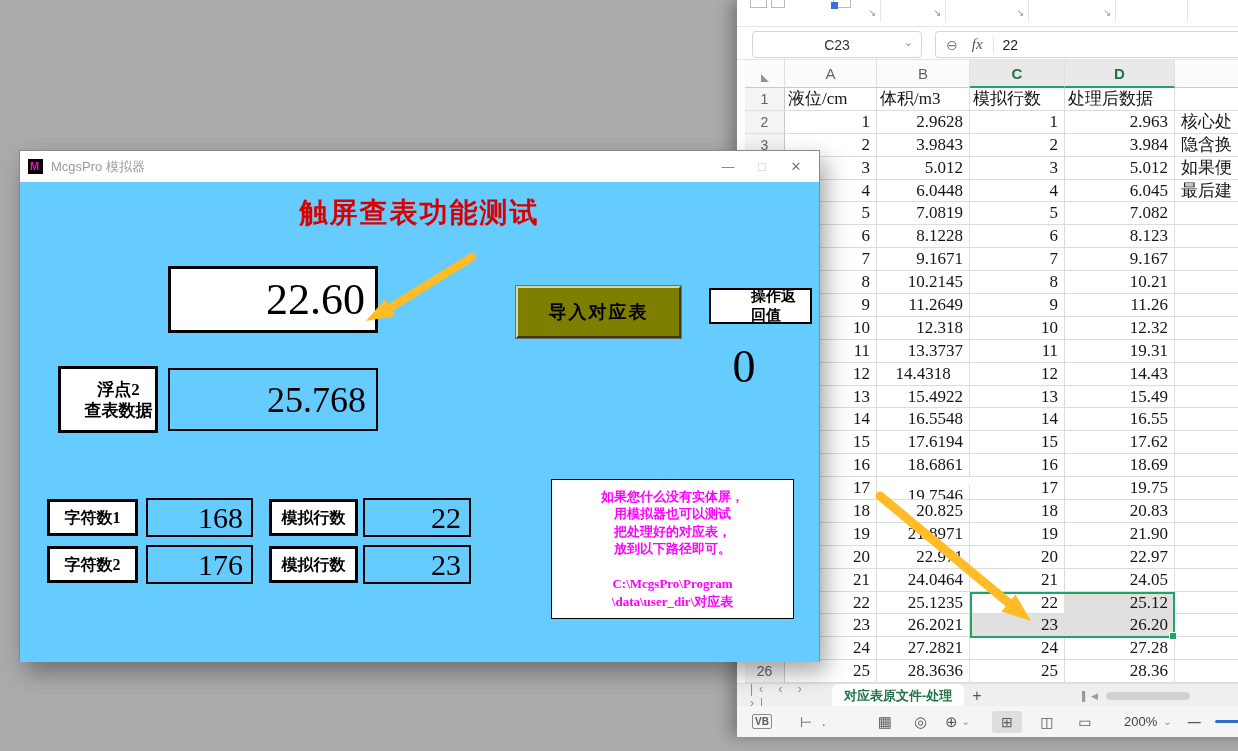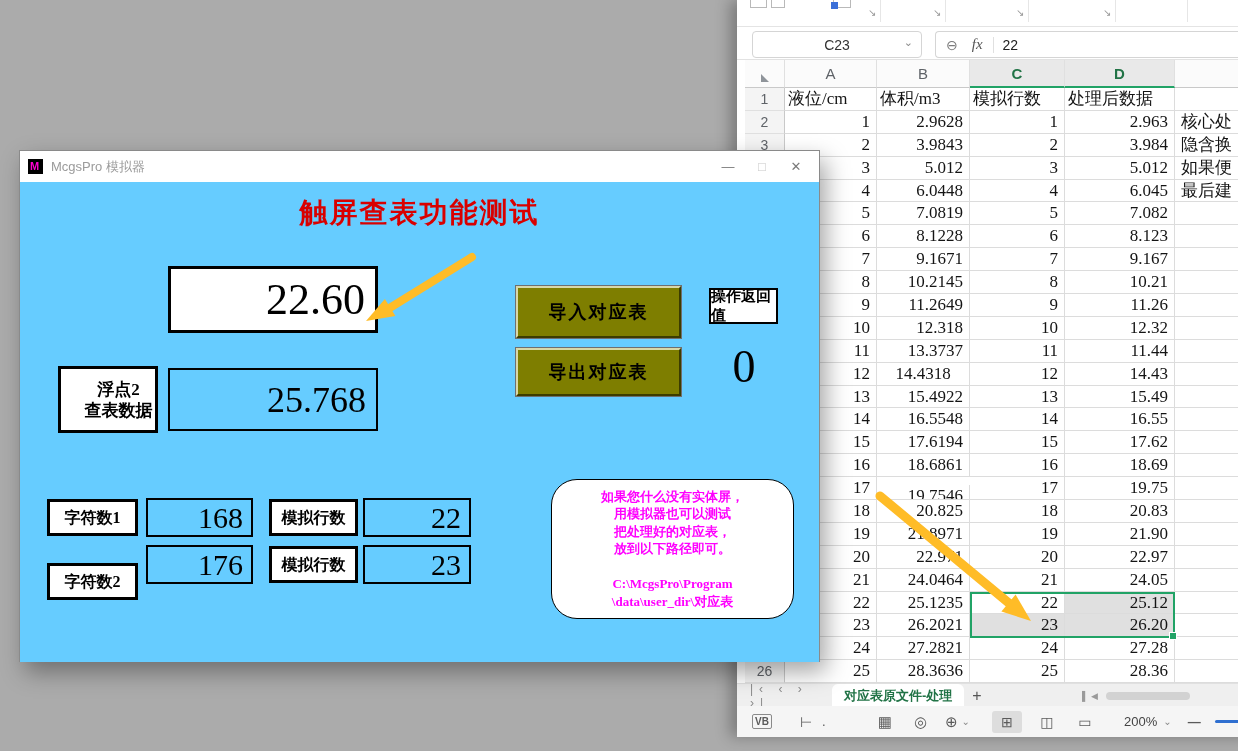--- a/index.html
+++ b/index.html
@@ -222,21 +222,21 @@
         <div class="cell num" style="width: 93px;">12.318</div>
         <div class="cell num" style="width: 95px;">10</div>
         <div class="cell num" style="width: 110px;">12.32</div>
         <div class="cell ecell" style="width: 140px;"></div>
       </div>
       <div class="srow">
         <div class="rhd" style="width: 40px;">12</div>
         <div class="cell num" style="width: 92px;">11</div>
         <div class="cell num" style="width: 93px;">13.3737</div>
         <div class="cell num" style="width: 95px;">11</div>
-        <div class="cell num" style="width: 110px;">11.44</div>
+        <div class="cell num" style="width: 110px;">19.31</div>
         <div class="cell ecell" style="width: 140px;"></div>
       </div>
       <div class="srow">
         <div class="rhd" style="width: 40px;">13</div>
         <div class="cell num" style="width: 92px;">12</div>
         <div class="cell num" style="width: 93px; text-align: center;">14.4318</div>
         <div class="cell num" style="width: 95px;">12</div>
         <div class="cell num" style="width: 110px;">14.43</div>
         <div class="cell ecell" style="width: 140px;"></div>
       </div>
@@ -390,36 +390,35 @@
 
     <div class="valuebox" style="left:148px;top:84px;width:210px;height:67px;font-size:44px;padding-right:10px;">22.60</div>
 
     <div class="labelbox" style="left:38px;top:184px;width:100px;height:67px;padding-left:21px;">
       <span>浮点2</span>
       <span>查表数据</span>
     </div>
     <div class="valuebox thin" style="left:148px;top:186px;width:210px;height:63px;font-size:36px;padding-right:10px;">25.768</div>
 
     <div class="simbtn" style="left:496px;top:104px;width:165px;height:52px;">导入对应表</div>
-    <div class="simbtn" style="left:496px;top:166px;width:165px;height:48px;">导出对应表</div>
-
-    <div class="retlabel" style="left:689px;top:106px;width:69px;height:36px;">操作返回值</div>
+
+    <div class="retlabel" style="left:689px;top:106px;width:103px;height:36px;padding-left:40px;">操作返回值</div>
     <div class="zeroval" style="left:689px;top:158px;width:70px;">0</div>
 
     <div class="labelbox" style="left:27px;top:317px;width:91px;height:37px;font-size:16px;">字符数1</div>
     <div class="valuebox thin" style="left:126px;top:316px;width:107px;height:39px;font-size:30px;padding-right:8px;">168</div>
     <div class="labelbox" style="left:249px;top:317px;width:89px;height:37px;font-size:16px;">模拟行数</div>
     <div class="valuebox thin" style="left:343px;top:316px;width:108px;height:39px;font-size:30px;padding-right:8px;">22</div>
 
-    <div class="labelbox" style="left:27px;top:364px;width:91px;height:37px;font-size:16px;margin-top:17px;">字符数2</div>
+    <div class="labelbox" style="left:27px;top:364px;width:91px;height:37px;font-size:16px;">字符数2</div>
     <div class="valuebox thin" style="left:126px;top:363px;width:107px;height:39px;font-size:30px;padding-right:8px;">176</div>
     <div class="labelbox" style="left:249px;top:364px;width:89px;height:37px;font-size:16px;">模拟行数</div>
     <div class="valuebox thin" style="left:343px;top:363px;width:108px;height:39px;font-size:30px;padding-right:8px;">23</div>
 
-    <div class="notice" style="left:531px;top:297px;width:243px;height:140px;border-radius:26px;">
+    <div class="notice" style="left:531px;top:297px;width:243px;height:140px;">
       <div>如果您什么没有实体屏，</div>
       <div>用模拟器也可以测试</div>
       <div>把处理好的对应表，</div>
       <div>放到以下路径即可。</div>
       <div></div>
       <div>C:\McgsPro\Program</div>
       <div>\data\user_dir\对应表</div>
     </div>
   </div>
 </div>

